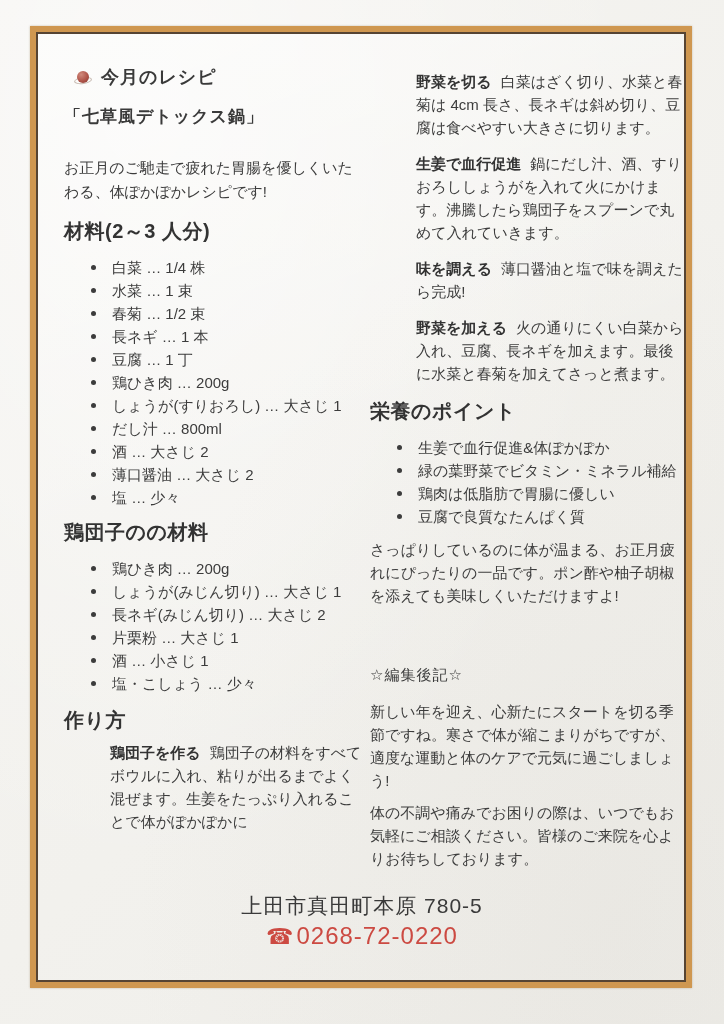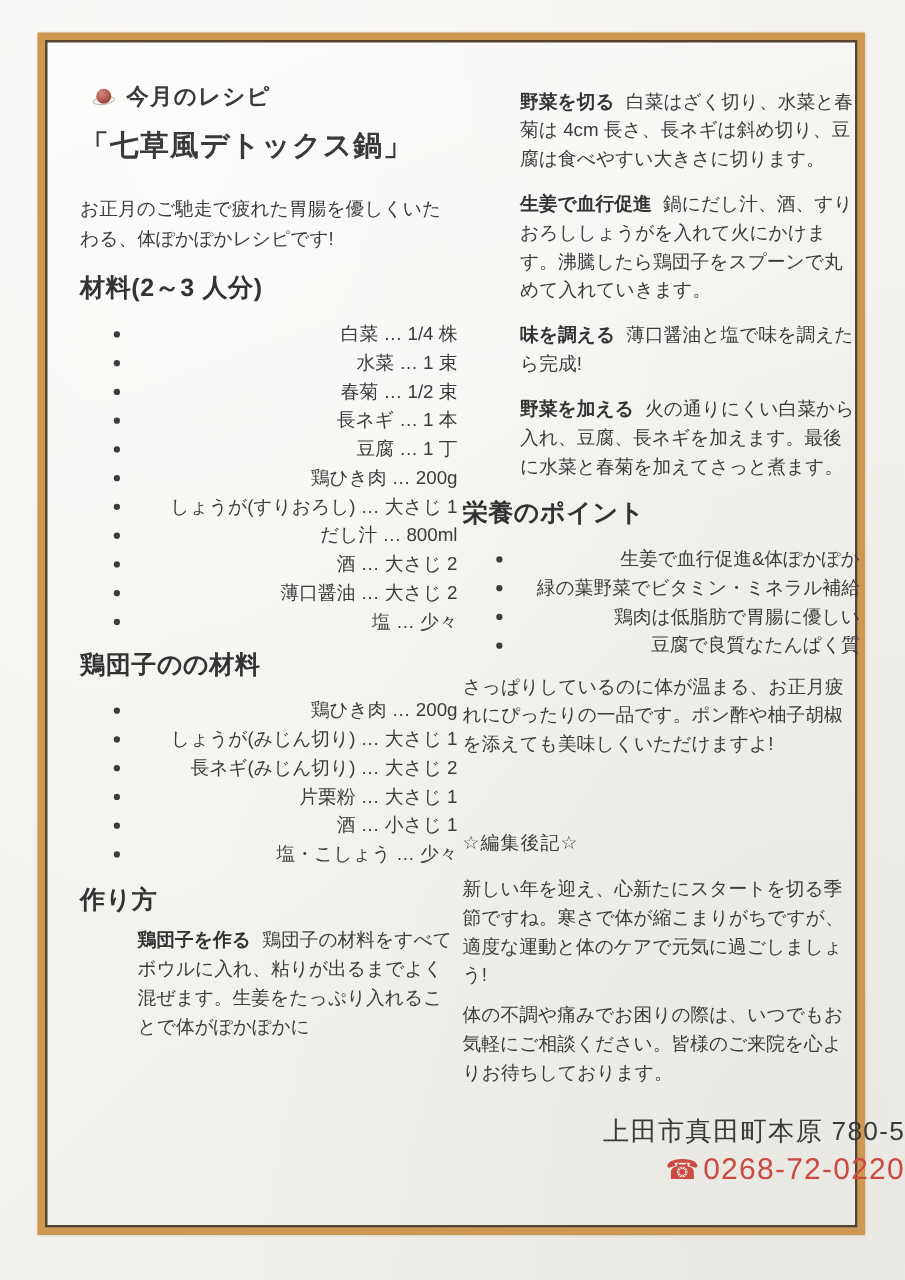--- a/index.html
+++ b/index.html
@@ -34,45 +34,45 @@
   .recipe-header-label{font-size:18px;font-weight:700;letter-spacing:1px;color:#3a3a3a;}
   .ball-icon{position:relative;width:14px;height:14px;flex:0 0 auto;}
   .ball-icon .ball{
     position:absolute;left:1px;top:0;width:12px;height:12px;border-radius:50%;
     background:radial-gradient(circle at 35% 30%,#d08a7c,#b0554a 55%,#84372e);
   }
   .ball-icon .ring{
     position:absolute;left:-2px;top:6px;width:18px;height:7px;border-radius:50%;
     border:1.5px solid #c6b9b0;box-sizing:border-box;transform:rotate(-8deg);
   }
-  .recipe-title{margin:16px 0 0 0;font-size:23px;font-weight:700;letter-spacing:1px;color:#3a3a3a;}
+  .recipe-title{margin:16px 0 0 0;font-size:17px;font-weight:700;letter-spacing:1px;color:#3a3a3a;}
   .intro{margin:28px 0 0 0;line-height:24px;}
   .sec-heading{margin:16px 0 0 0;font-size:20px;font-weight:700;letter-spacing:.5px;color:#333;}
   .h-meatball{margin-top:12px;}
   .h-howto{margin-top:14px;}
 
-  ul.blist{margin:13px 0 0 0;padding:0;list-style:none;text-align:right;}
+  ul.blist{margin:13px 0 0 0;padding:0;list-style:none;}
   ul.blist li{position:relative;padding-left:48px;line-height:23px;}
   ul.blist li::before{
     content:"";position:absolute;left:27px;top:9px;width:5px;height:5px;border-radius:50%;background:#3c3c3c;
   }
   .step{margin:0;}
   .step .lead{font-weight:700;margin-right:9px;color:#333;}
   .indent{margin-left:46px;}
   .m-step1{margin-top:20px;}
   .m-step{margin-top:13px;}
   .m-nutrition{margin-top:15px;}
   .m-bullets{margin-top:14px;}
   .m-closing{margin-top:10px;}
   .editor-heading{margin:56px 0 0 0;letter-spacing:1px;}
   .m-para1{margin-top:14px;}
   .m-para2{margin-top:9px;}
   .m-howto-step{margin-top:9px;}
 
-  .footer{position:absolute;left:0;top:892px;width:724px;text-align:right;}
+  .footer{position:absolute;left:0;top:892px;width:724px;text-align:center;}
   .footer .address{font-size:21px;line-height:28px;color:#3a3a3a;letter-spacing:1px;}
   .footer .phone{margin-top:1px;font-size:24px;line-height:30px;color:#cc4a42;letter-spacing:1px;}
   .footer .phone-icon{margin-right:2px;font-size:22px;}
 </style>
 </head>
 <body>
 
 <div class="page">
   <div class="frame">
     <div class="frame-inner"></div>

